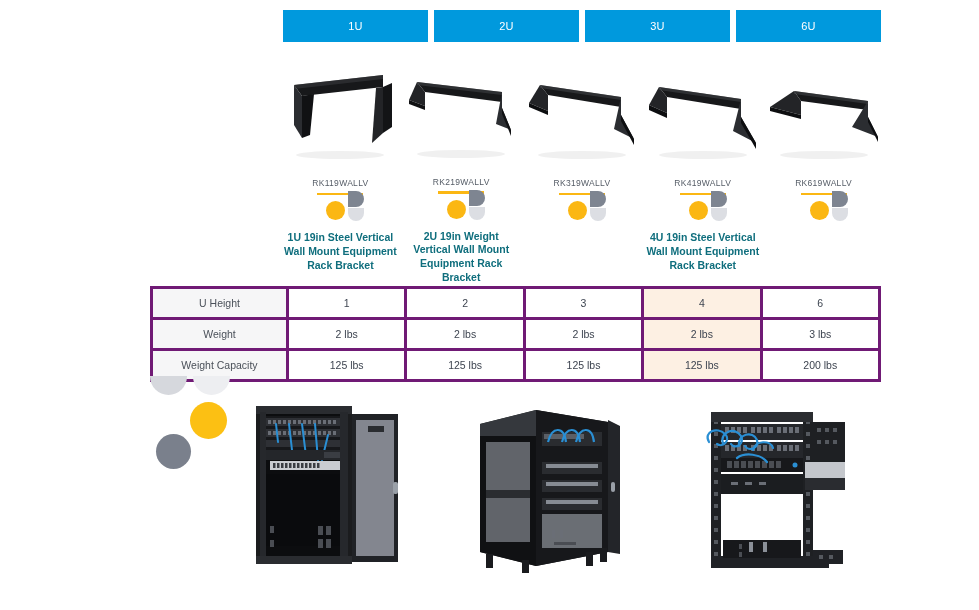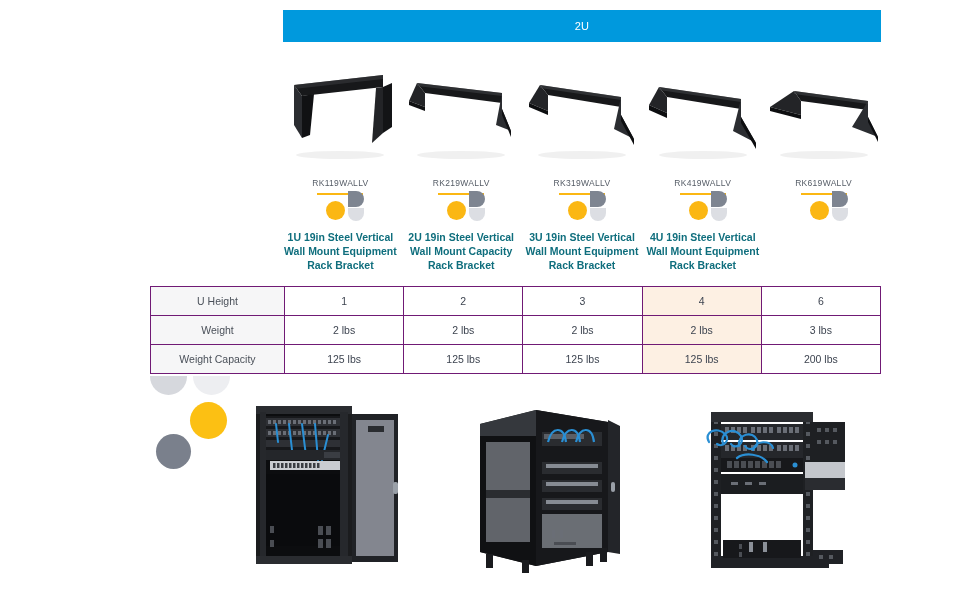--- a/index.html
+++ b/index.html
@@ -150,21 +150,21 @@
     top: 286px;
     width: 731px;
     border-collapse: collapse;
     table-layout: fixed;
   }
   #spec-table td {
     height: 28px;
     font-size: 10.5px;
     text-align: center;
     color: #3d4450;
-    border: 1px solid #701a75;
+    border: 3px solid #701a75;
     padding: 0;
   }
   #spec-table td.row-label {
     width: 133px;
     background: #f6f6f7;
     color: #4a5059;
     font-size: 10.5px;
   }
   #spec-table td.highlight {
     background: #fdf0e3;
@@ -221,21 +221,24 @@
   }
   #rack-photo-1 { left: 248px; top: 398px; width: 160px; height: 175px; }
   #rack-photo-2 { left: 468px; top: 402px; width: 155px; height: 172px; }
   #rack-photo-3 { left: 693px; top: 400px; width: 160px; height: 178px; }
   .rack-photo svg { display: block; width: 100%; height: 100%; }
 </style>
 </head>
 <body>
 
 <div id="tabs-row">
+  <div class="tab">1U</div>
   <div class="tab">2U</div>
+  <div class="tab">3U</div>
+  <div class="tab">6U</div>
 </div>
 
 <div id="product-grid">
 
   <div class="product-col">
     <div class="bracket-wrap">
       <svg width="112" height="100" viewBox="0 0 112 100" aria-hidden="true">
         <ellipse cx="56" cy="92" rx="44" ry="4" fill="#f0f0f0"></ellipse>
         <path d="M10 22 L99 12 L99 24 L18 33 Z" fill="#17181a"></path>
         <path d="M10 22 L18 33 L18 75 L10 62 Z" fill="#2b2d31"></path>
@@ -267,21 +270,21 @@
         <path d="M12 20 L97 30 L97 33 L12 23 Z" fill="#44464a" opacity="0.5"></path>
       </svg>
     </div>
     <div class="sku">RK219WALLV</div>
     <div class="sku-underline"></div>
     <div class="dot-motif">
       <div class="d-half-gray"></div>
       <div class="d-quarter-light"></div>
       <div class="d-yellow"></div>
     </div>
-    <div class="product-title">2U 19in Steel Vertical Wall Mount Capacity Rack Bracket</div>
+    <div class="product-title">2U 19in Weight Vertical Wall Mount Equipment Rack Bracket</div>
   </div>
 
   <div class="product-col">
     <div class="bracket-wrap">
       <svg width="112" height="100" viewBox="0 0 112 100" aria-hidden="true">
         <ellipse cx="56" cy="92" rx="44" ry="4" fill="#f0f0f0"></ellipse>
         <path d="M14 22 L95 34 L95 44 L22 32 Z" fill="#17181a"></path>
         <path d="M14 22 L22 32 L22 48 L3 40 Z" fill="#232427"></path>
         <path d="M3 40 L22 48 L22 52 L3 44 Z" fill="#0d0e10"></path>
         <path d="M95 34 L95 52 L108 76 L88 66 Z" fill="#2b2d31"></path>
@@ -289,21 +292,20 @@
         <path d="M14 22 L95 34 L95 37 L14 25 Z" fill="#45474b" opacity="0.5"></path>
       </svg>
     </div>
     <div class="sku">RK319WALLV</div>
     <div class="sku-underline"></div>
     <div class="dot-motif">
       <div class="d-half-gray"></div>
       <div class="d-quarter-light"></div>
       <div class="d-yellow"></div>
     </div>
-    <div class="product-title">3U 19in Steel Vertical Wall Mount Equipment Rack Bracket</div>
   </div>
 
   <div class="product-col">
     <div class="bracket-wrap">
       <svg width="112" height="100" viewBox="0 0 112 100" aria-hidden="true">
         <ellipse cx="56" cy="92" rx="44" ry="4" fill="#f0f0f0"></ellipse>
         <path d="M12 24 L94 36 L94 46 L20 34 Z" fill="#17181a"></path>
         <path d="M12 24 L20 34 L20 50 L2 42 Z" fill="#232427"></path>
         <path d="M2 42 L20 50 L20 55 L2 47 Z" fill="#0d0e10"></path>
         <path d="M94 36 L94 54 L109 80 L86 68 Z" fill="#2b2d31"></path>

